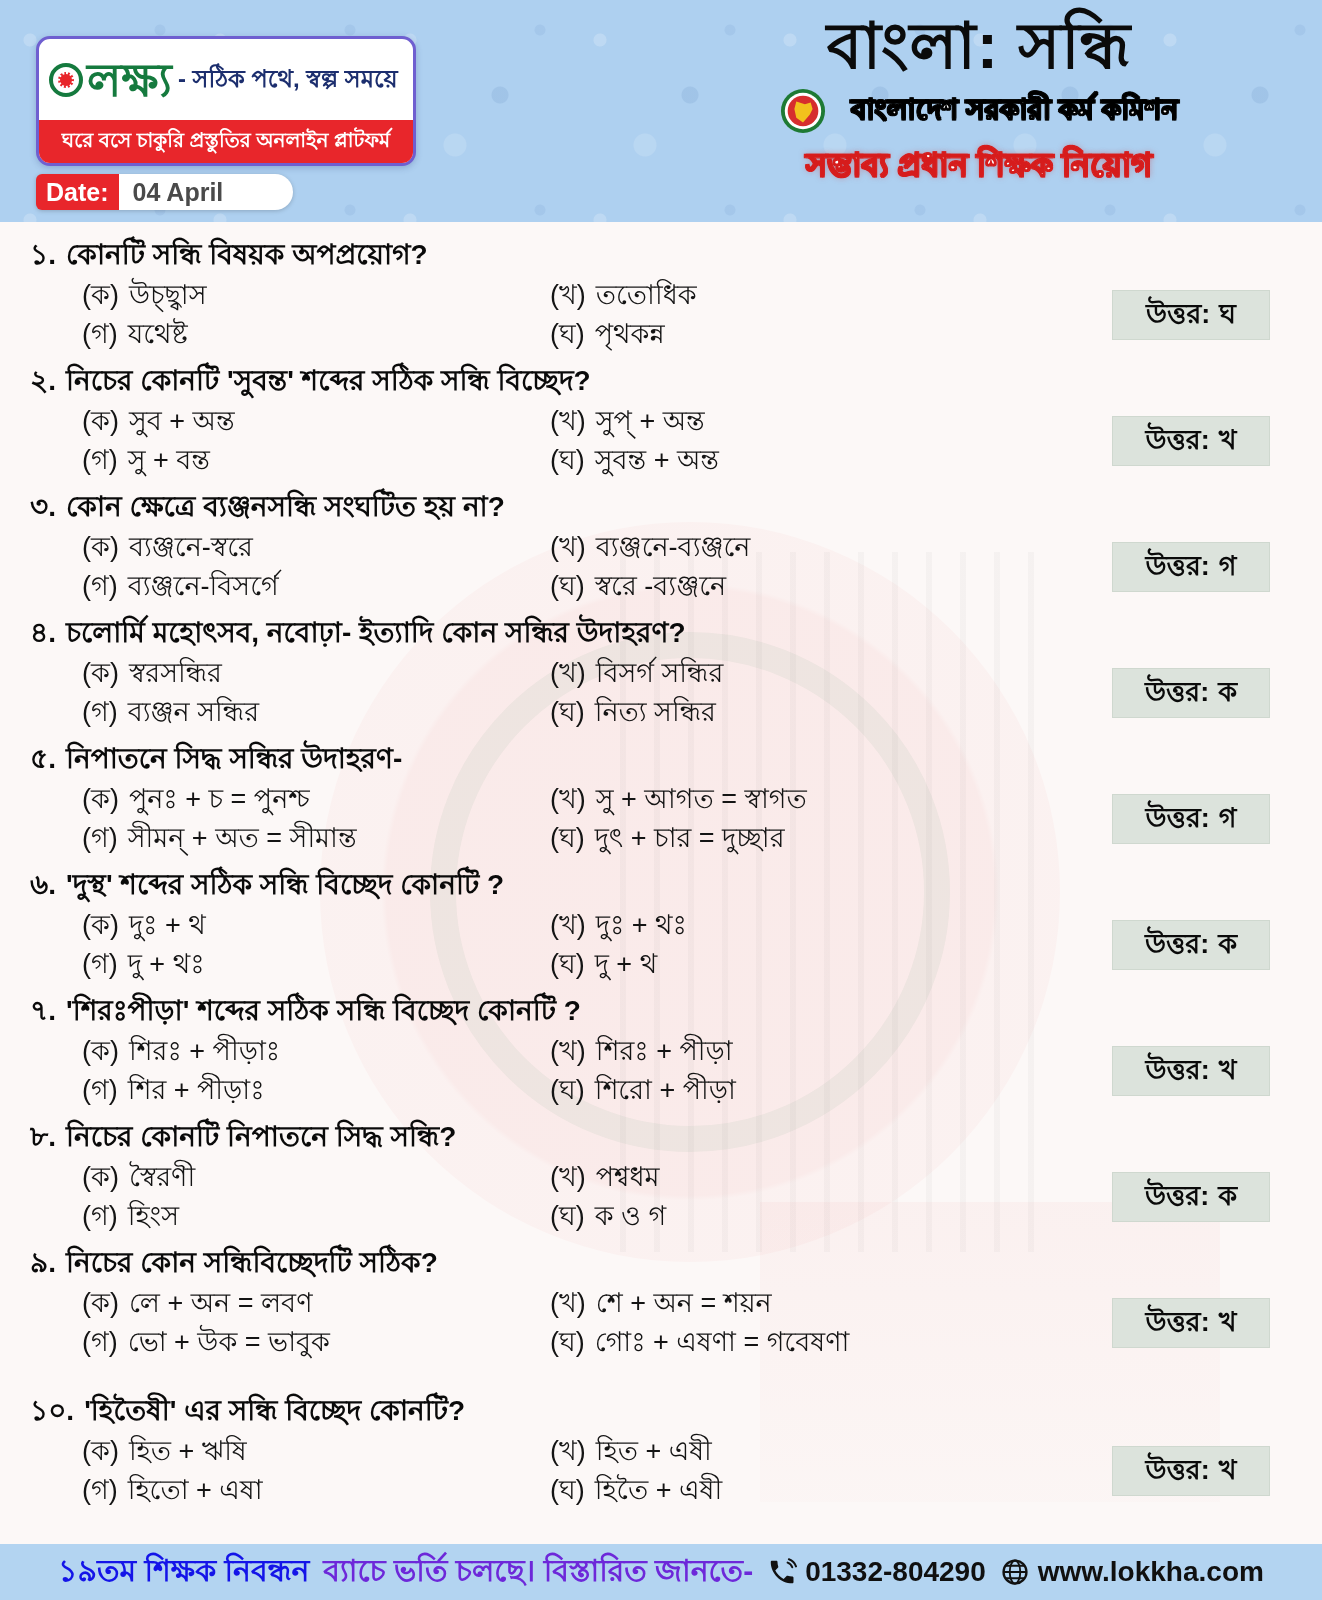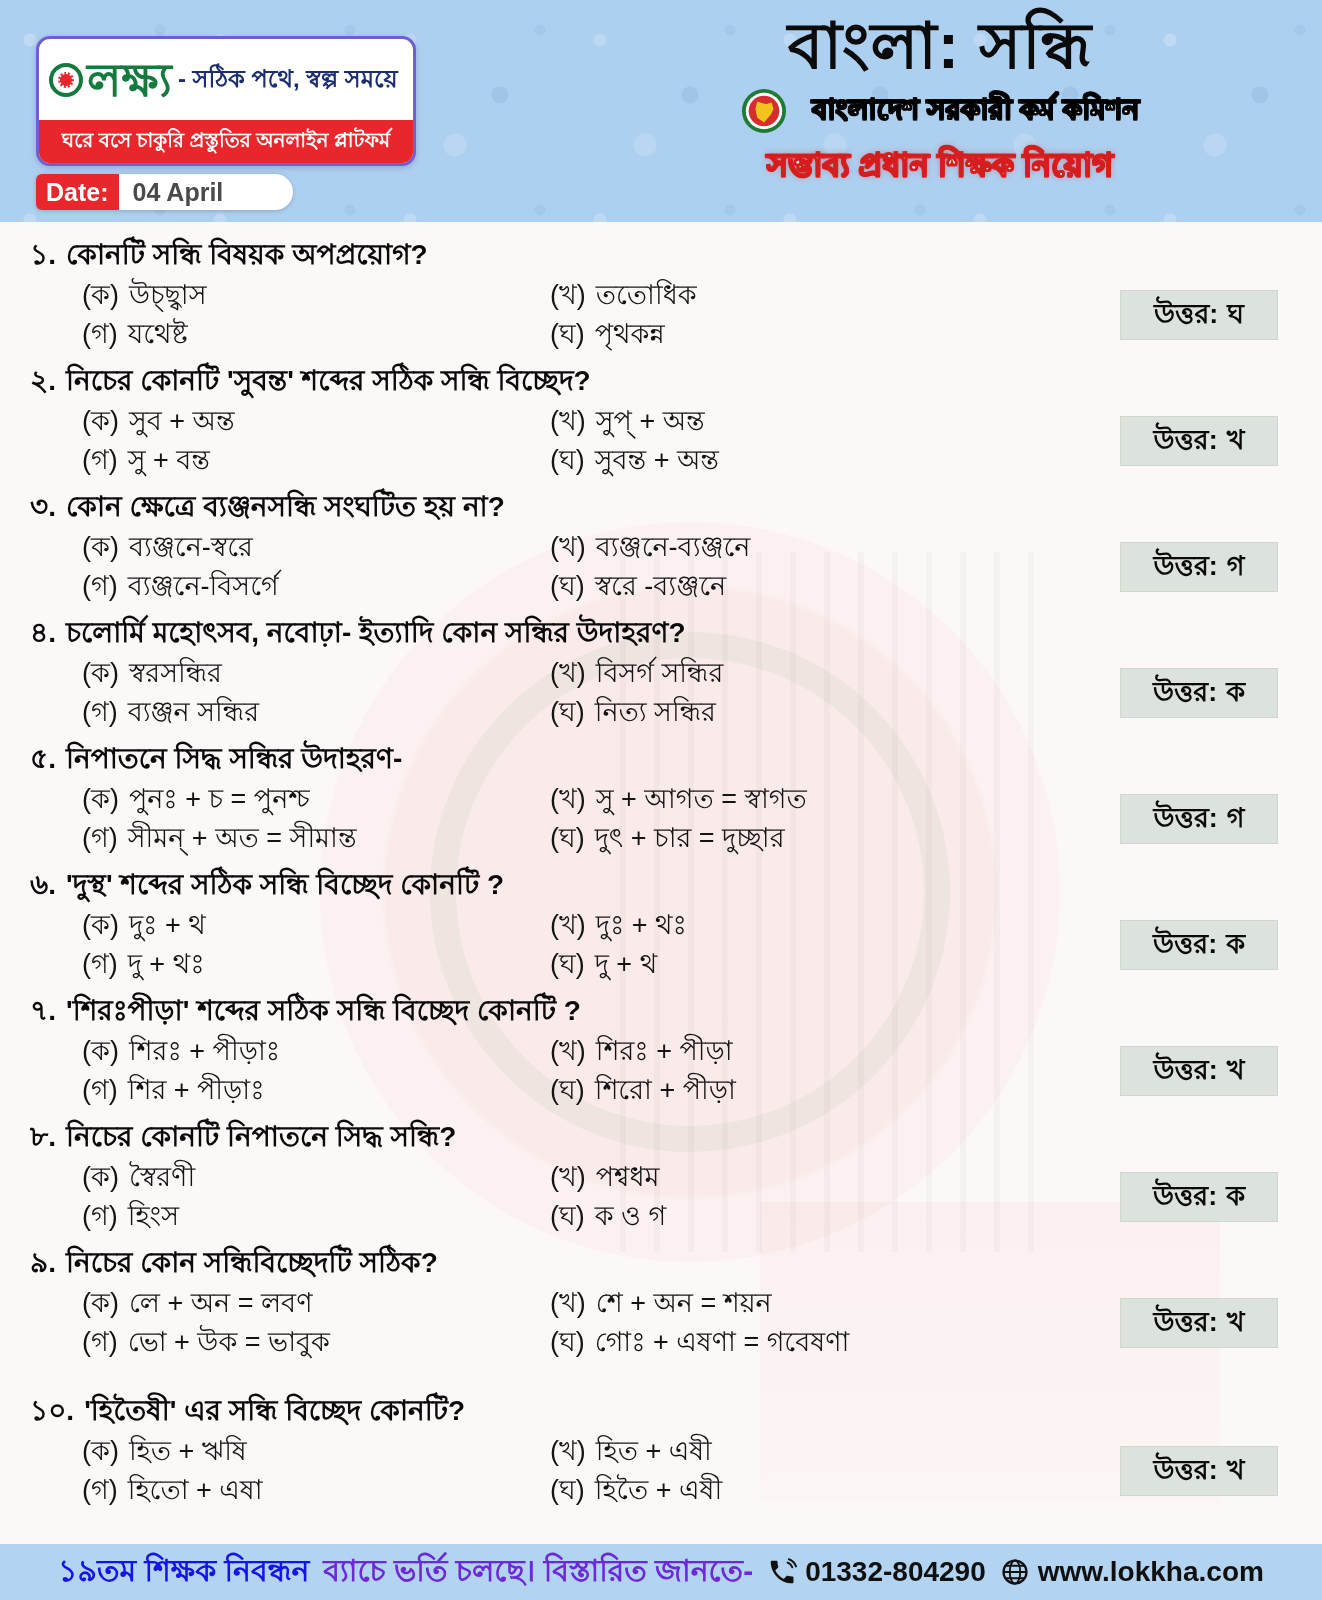--- a/index.html
+++ b/index.html
@@ -45,21 +45,21 @@
 
   
   .date-row{position:absolute;left:36px;top:174px;display:flex;align-items:stretch;height:36px;
     filter:drop-shadow(0 1px 2px rgba(0,0,0,.2));text-align:center;}
   .date-label{background:#e8262b;color:#fff;font-weight:800;font-size:25px;
     display:flex;align-items:center;padding:0 10px;border-radius:6px 0 0 6px;}
   .date-value{background:#ffffff;color:#4a4a4a;font-weight:800;font-size:25px;
     display:flex;align-items:center;padding:0 70px 0 14px;border-radius:0 18px 18px 0;}
 
   
-  .head-right{position:absolute;left:615px;top:10px;width:650px;text-align:center;}
+  .head-right{position:absolute;left:654px;top:10px;width:650px;text-align:center;}
   .main-title{font-size:64px;font-weight:900;color:#0b0b0b;line-height:1.15;letter-spacing:1px;}
   .org-row{margin-top:4px;display:flex;align-items:center;justify-content:center;gap:25px;}
   .org-emblem{width:46px;height:46px;flex:0 0 auto;}
   .org-name{
     font-size:28px;font-weight:800;color:#ffffff;white-space:nowrap;
     -webkit-text-stroke:1.3px #000;
     text-shadow:1px 1px 0 #000,-1px -1px 0 #000,1px -1px 0 #000,-1px 1px 0 #000;
   }
   .exam-line{
     margin-top:5px;font-size:32px;font-weight:800;color:#ffffff;white-space:nowrap;
@@ -88,21 +88,21 @@
   .q-head{font-size:28px;font-weight:800;color:#0a0a0a;line-height:42px;white-space:nowrap;}
   .q-head .q-num{margin-right:10px;}
   .q-body{display:flex;align-items:center;}
   .opts{
     width:1040px;box-sizing:border-box;padding-left:52px;
     display:grid;grid-template-columns:468px auto;row-gap:0;
     font-size:27px;color:#141414;line-height:39px;
   }
   .opt{display:flex;gap:10px;white-space:nowrap;}
   .ans{
-    margin-left:auto;margin-right:14px;flex:0 0 158px;height:50px;
+    margin-left:auto;margin-right:22px;flex:0 0 158px;height:50px;
     background:#dce3dc;border:1px solid #cfd8cf;box-sizing:border-box;
     display:flex;align-items:center;justify-content:center;gap:9px;
     font-size:27px;font-weight:800;color:#0a0a0a;
   }
 
   
   .footer{
     position:absolute;left:0;top:1544px;width:1322px;height:56px;
     background:#b3d4f1;display:flex;align-items:center;justify-content:center;gap:14px;
   }

